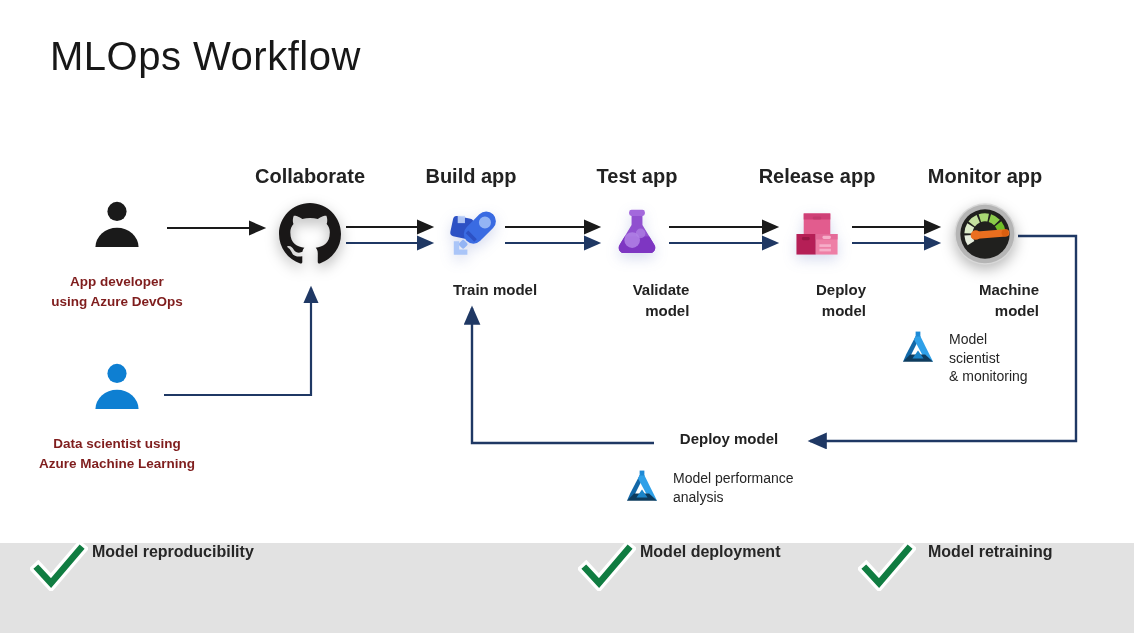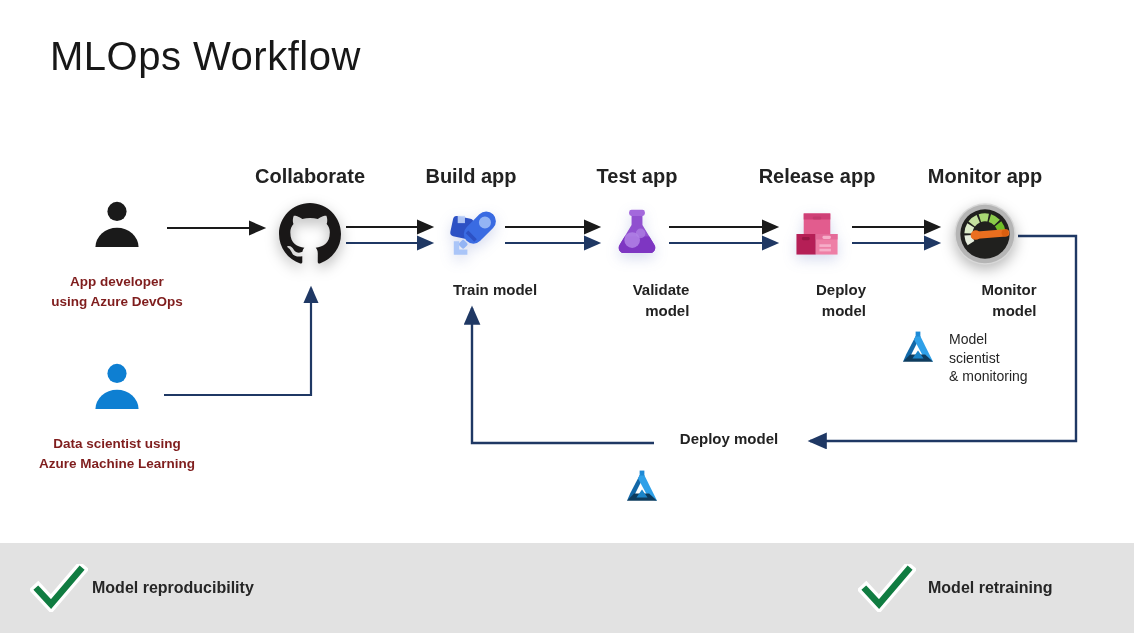--- a/index.html
+++ b/index.html
@@ -21,21 +21,21 @@
   .persona{position:absolute;display:flex;flex-direction:column;align-items:center;width:220px;}
   .persona-label{margin-top:14px;font-size:13.5px;font-weight:700;color:#7f1d1d;text-align:center;line-height:20px;}
 
   .annot-block{position:absolute;display:flex;align-items:flex-start;}
   .annot-text{font-size:14px;color:#262626;line-height:18.5px;}
   .annot-icon{margin-right:12px;}
 
   .retrain-label{position:absolute;left:654px;top:430px;width:150px;text-align:center;font-size:15px;font-weight:700;color:#222;}
 
   .footer{position:absolute;left:0;top:543px;width:1134px;height:90px;background:#e2e2e2;}
-  .footer-item{position:absolute;top:0;height:90px;display:flex;align-items:center;}
+  .footer-item{position:absolute;top:0;height:90px;display:flex;align-items:flex-start;}
   .footer-check{margin-right:0;}
   .footer-label{font-size:16px;font-weight:700;color:#262626;white-space:nowrap;}
 </style>
 </head>
 <body>
 
 <div class="canvas">
 
   <div class="page-title">MLOps Workflow</div>
 
@@ -152,21 +152,21 @@
         <path d="M14.02 16.48 A12.5 12.5 0 0 1 18.92 12.58" fill="none" stroke="#c4e19f" stroke-width="6"></path>
         <path d="M20.14 12.11 A12.5 12.5 0 0 1 26.39 11.73" fill="none" stroke="#a8d774" stroke-width="6"></path>
         <path d="M27.66 12.05 A12.5 12.5 0 0 1 32.99 15.32" fill="none" stroke="#8bcb4a" stroke-width="6"></path>
         <path d="M33.85 16.30 A12.5 12.5 0 0 1 36.35 22.05" fill="none" stroke="#6fbe27" stroke-width="6"></path>
         <line x1="16" y1="25" x2="39.5" y2="23.2" stroke="#ea6f1f" stroke-width="5.5" stroke-linecap="round"></line>
         <circle cx="17" cy="24.8" r="3.6" fill="#ea6f1f"></circle>
         <circle cx="39" cy="23.3" r="2.6" fill="#d95f10"></circle>
       </svg>
     </div>
     <div class="model-label">
-        <div>Monitor</div>
+        <div>Machine</div>
         <div>model</div>
       </div>
   </div>
 
   <div class="persona" style="left:7px;top:198px;">
     <div>
       <svg width="56" height="56" viewBox="0 0 48 48">
           <circle cx="24" cy="11.5" r="8.2" fill="#1a1a1a"></circle>
           <path d="M5.5 42 a18.5 16.5 0 0 1 37 0 z" fill="#1a1a1a"></path>
         </svg>
@@ -212,30 +212,41 @@
   <div class="annot-block" style="left:623px;top:469px;">
     <div class="annot-icon">
       <svg width="38" height="38" viewBox="0 0 48 48">
         <rect x="21" y="2" width="6" height="9" fill="#1e8ad6"></rect>
         <polygon points="21,8 27,8 13,36 5,40 9,31" fill="#1268a8"></polygon>
         <polygon points="21,8 27,8 43,40 33,38 19,12" fill="#2ea0e8"></polygon>
         <polygon points="5,40 43,40 33,31 14,31" fill="#0e3c5e"></polygon>
         <polygon points="24,26 31,36 17,36" fill="#1b85c9"></polygon>
       </svg>
     </div>
+    <div class="annot-text">
+      <div>Model performance</div>
+      <div>analysis</div>
+    </div>
   </div>
 
   <div class="footer">
     <div class="footer-item" style="left:30px;">
       <svg class="footer-check" width="58" height="48" viewBox="0 0 58 48">
           <polyline points="8,26 21,40 50,6" fill="none" stroke="#ffffff" stroke-width="13" stroke-linecap="square"></polyline>
           <polyline points="8,26 21,40 50,6" fill="none" stroke="#107c41" stroke-width="6.5" stroke-linecap="square"></polyline>
         </svg>
       <span class="footer-label" style="margin-left:4px;">Model reproducibility</span>
     </div>
+    <div class="footer-item" style="left:578px;">
+      <svg class="footer-check" width="58" height="48" viewBox="0 0 58 48">
+          <polyline points="8,26 21,40 50,6" fill="none" stroke="#ffffff" stroke-width="13" stroke-linecap="square"></polyline>
+          <polyline points="8,26 21,40 50,6" fill="none" stroke="#107c41" stroke-width="6.5" stroke-linecap="square"></polyline>
+        </svg>
+      <span class="footer-label" style="margin-left:4px;">Model deployment</span>
+    </div>
     <div class="footer-item" style="left:858px;">
       <svg class="footer-check" width="58" height="48" viewBox="0 0 58 48">
           <polyline points="8,26 21,40 50,6" fill="none" stroke="#ffffff" stroke-width="13" stroke-linecap="square"></polyline>
           <polyline points="8,26 21,40 50,6" fill="none" stroke="#107c41" stroke-width="6.5" stroke-linecap="square"></polyline>
         </svg>
       <span class="footer-label" style="margin-left:12px;">Model retraining</span>
     </div>
   </div>
 
 </div>

